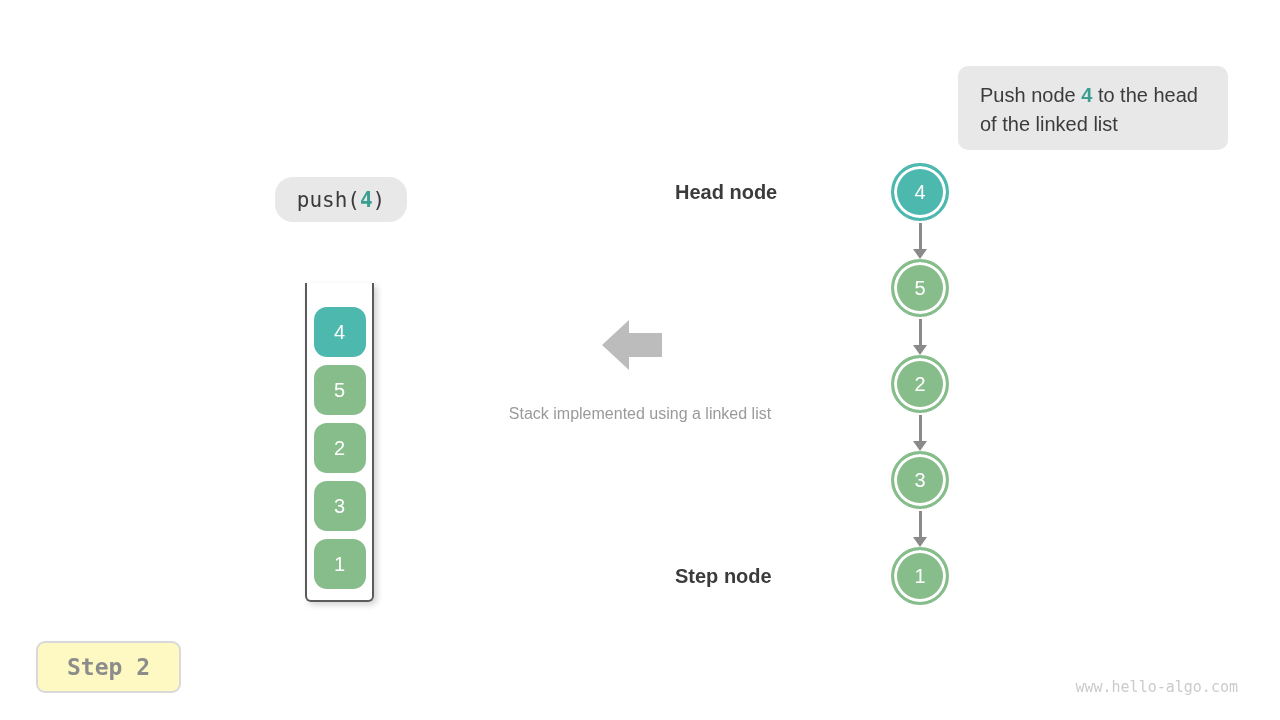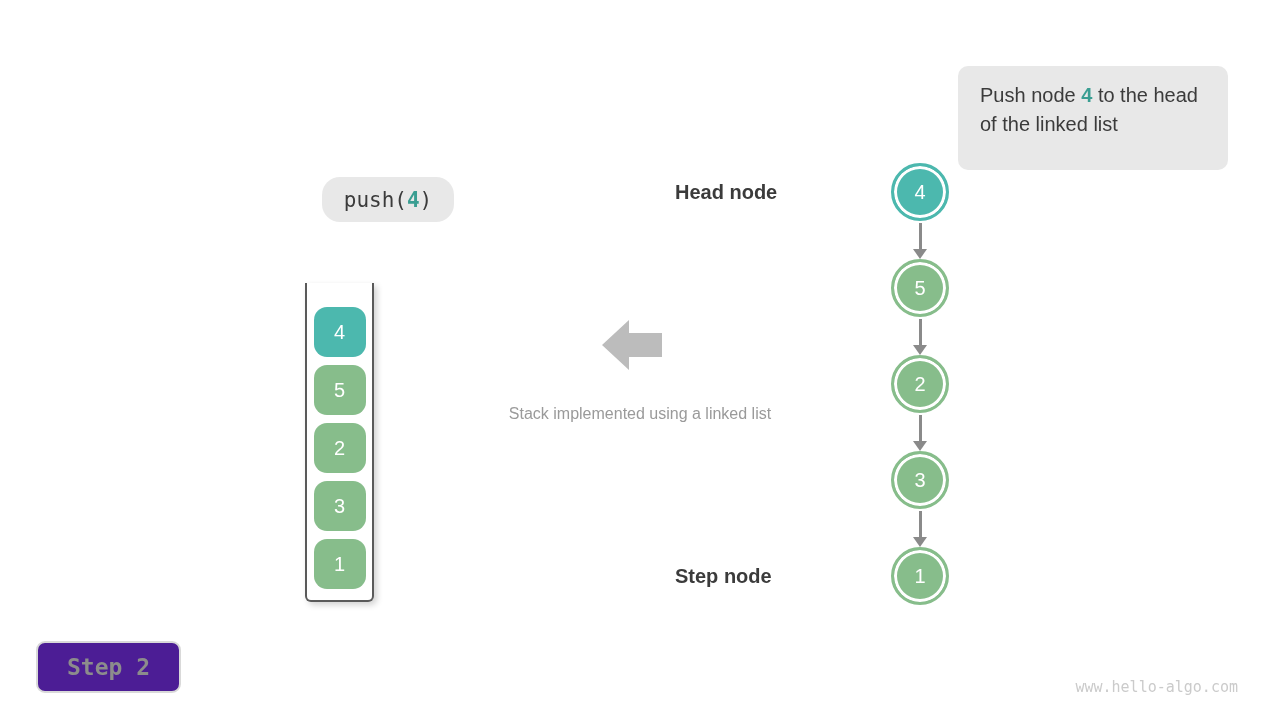--- a/index.html
+++ b/index.html
@@ -21,38 +21,38 @@
   body{
     position:relative;
     background:#ffffff;
     font-family:"Liberation Sans", sans-serif;
     overflow:hidden;
   }
 
   
   .tooltip{
     position:absolute; left:958px; top:66px;
-    width:270px; height:104px;
+    width:270px; height:84px;
     background:var(--light-gray-bg);
     border-radius:10px;
     padding:15px 22px;
     font-size:20px; line-height:29px;
     color:var(--dark-text);
   }
   .hl{color:var(--teal-text); font-weight:bold;}
 
   
   .code-chip{
     position:absolute; left:275px; top:177px;
     width:132px; height:45px;
     background:var(--light-gray-bg);
     border-radius:18px;
     display:flex; align-items:center; justify-content:center;
     font-family:"DejaVu Sans Mono", monospace;
-    font-size:21px; color:var(--dark-text);margin-left:47px;
+    font-size:21px; color:var(--dark-text);
   }
   .code-chip .hl{font-weight:bold;}
 
   
   .stack{
     position:absolute; left:305px; top:283px;
     width:69px; height:319px;
     border-left:2px solid var(--wall-gray);
     border-right:2px solid var(--wall-gray);
     border-bottom:2px solid var(--wall-gray);
@@ -106,21 +106,21 @@
     width:0; height:0;
     border-left:7px solid transparent;
     border-right:7px solid transparent;
     border-top:10px solid var(--link-arrow-gray);
   }
 
   
   .step-badge{
     position:absolute; left:36px; top:641px;
     width:145px; height:52px;
-    background:#4c1d95;
+    background:#fef9c3;
     border:2px solid var(--step-border);
     border-radius:9px;
     display:flex; align-items:center; justify-content:center;
     font-family:"DejaVu Sans Mono", monospace;
     font-size:23px; font-weight:bold; color:var(--step-text);
   }
 
   
   .watermark{
     position:absolute; right:42px; top:678px;

